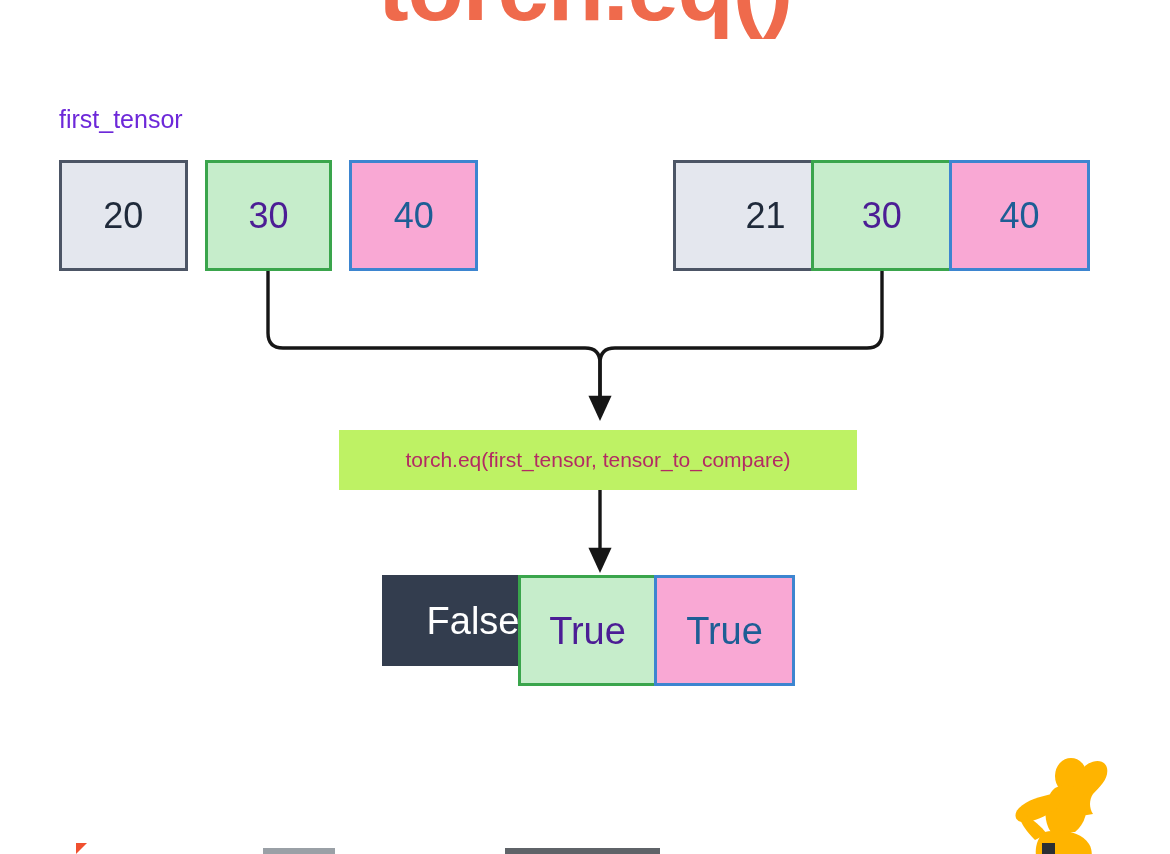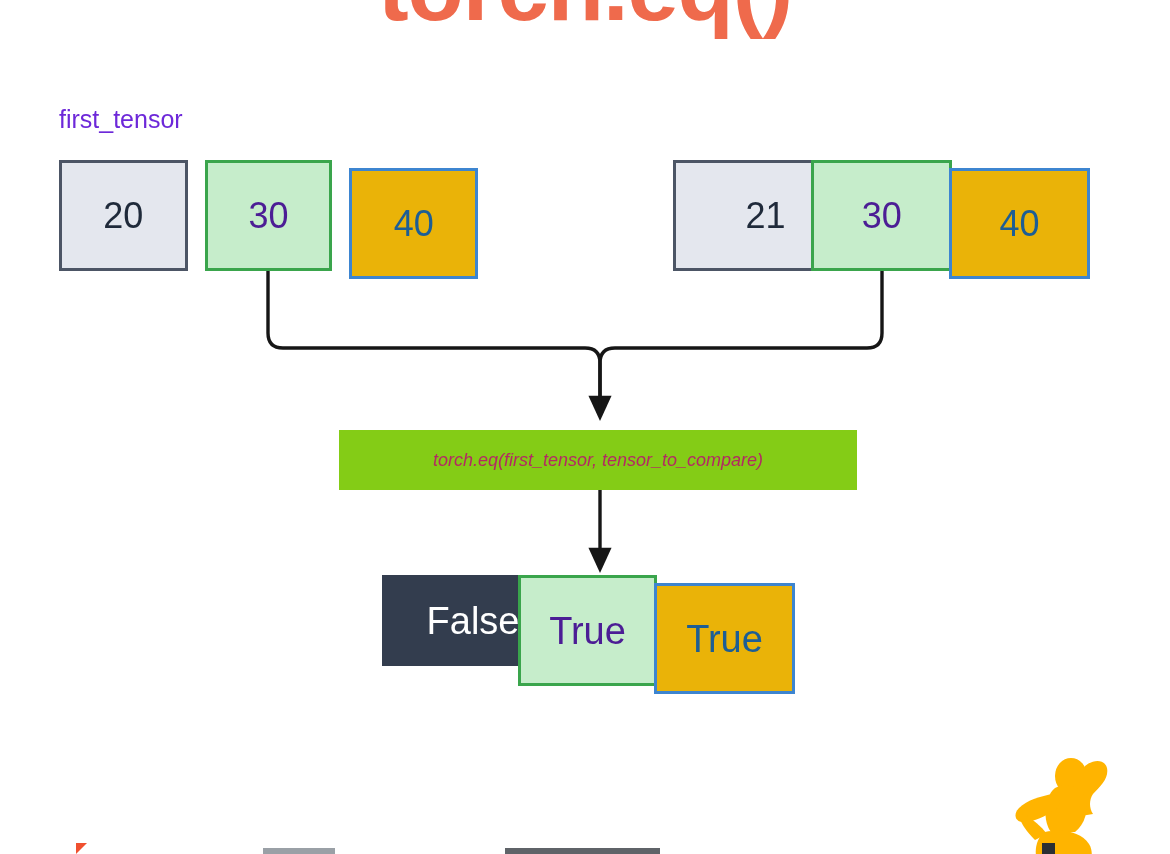--- a/index.html
+++ b/index.html
@@ -67,43 +67,41 @@
     background: #e4e7ee;
     border-color: #4c5565;
     color: #1f2a3a;
   }
   .cell.green {
     background: #c6edcb;
     border-color: #3aa54c;
     color: #4c1d95;
   }
   .cell.blue {
-    background: #eab308;
+    background: #f9a8d4;
     border-color: #3d85d0;
     color: #1d5e95;
-    margin-top: 8px;
   }
   .cell.dark {
     background: #333d4e;
     border-color: #333d4e;
     color: #ffffff;
   }
 
   
   .fn-box {
     position: absolute;
     box-sizing: border-box;
-    background: #84cc16;
+    background: #bef264;
     color: #b32a63;
     display: flex;
     align-items: center;
     justify-content: center;
-    font-size: 18px;
+    font-size: 21px;
     white-space: nowrap;
-    font-style: italic;
   }
 
   
   .wires {
     position: absolute;
     left: 0;
     top: 0;
     width: 1170px;
     height: 854px;
     pointer-events: none;

